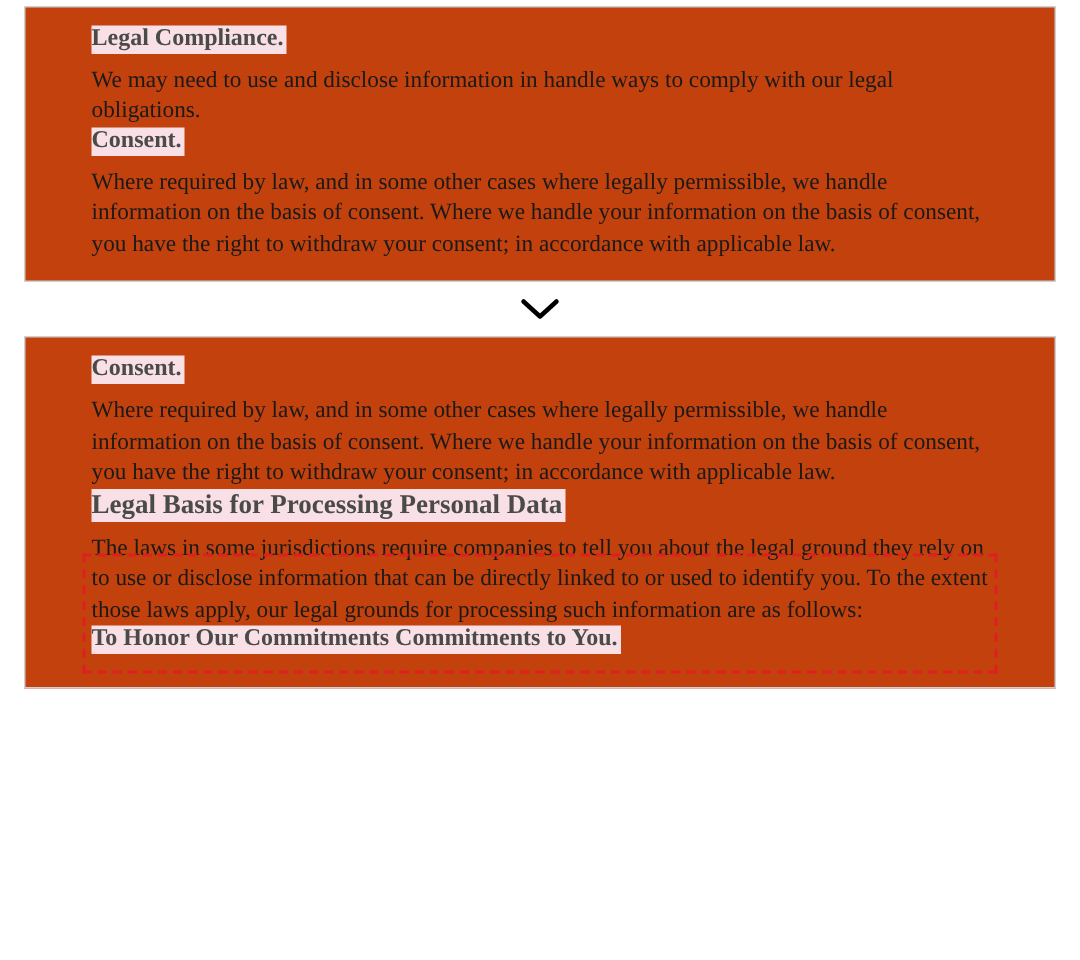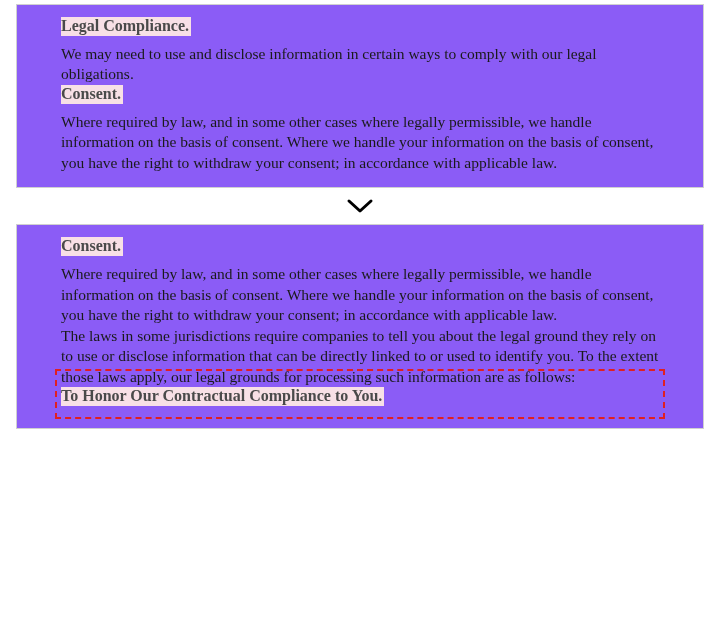--- a/index.html
+++ b/index.html
@@ -7,21 +7,21 @@
     font-family: Georgia, 'Times New Roman', serif;
     background: #fff;
     width: 720px;
     height: 640px;
     overflow: hidden;
   }
   .panel {
     border: 1px solid #d0d0d0;
     margin: 6px 16px;
     padding: 12px 44px 14px 44px;
-    background: #8b5cf6;
+    background: #c2410c;
   }
   .panel.top { margin-top: 4px; }
   .panel.bottom { position: relative; }
   .heading {
     background: #f8e0e6;
     color: #4a4a4a;
     font-weight: bold;
     font-size: 16px;
     display: inline-block;
     padding: 0 2px 1px 0;
@@ -53,39 +53,40 @@
     bottom: 9px;
     pointer-events: none;
   }
 </style>
 </head>
 <body>
 
 <div class="panel top">
   <div>
     <span class="heading">Legal Compliance.</span>
-    <p class="body">We may need to use and disclose information in certain ways to comply with our legal obligations.</p>
+    <p class="body">We may need to use and disclose information in handle ways to comply with our legal obligations.</p>
   </div>
   <div>
     <span class="heading">Consent.</span>
     <p class="body">Where required by law, and in some other cases where legally permissible, we handle information on the basis of consent. Where we handle your information on the basis of consent, you have the right to withdraw your consent; in accordance with applicable law.</p>
   </div>
 </div>
 
 <div class="arrow-wrap">
   <svg width="30" height="20" viewBox="0 0 30 20">
     <path d="M4 5 L15 15 L26 5" stroke="#000" stroke-width="3" fill="none" stroke-linecap="round" stroke-linejoin="round"></path>
   </svg>
 </div>
 
 <div class="panel bottom">
   <div>
     <span class="heading">Consent.</span>
     <p class="body">Where required by law, and in some other cases where legally permissible, we handle information on the basis of consent. Where we handle your information on the basis of consent, you have the right to withdraw your consent; in accordance with applicable law.</p>
   </div>
   <div>
+    <span class="heading big">Legal Basis for Processing Personal Data</span>
     <p class="body">The laws in some jurisdictions require companies to tell you about the legal ground they rely on to use or disclose information that can be directly linked to or used to identify you. To the extent those laws apply, our legal grounds for processing such information are as follows:</p>
   </div>
   <div>
-    <span class="heading">To Honor Our Contractual Compliance to You.</span>
+    <span class="heading">To Honor Our Commitments Commitments to You.</span>
   </div>
   <div class="redbox"></div>
 </div>
 
 </body></html>

